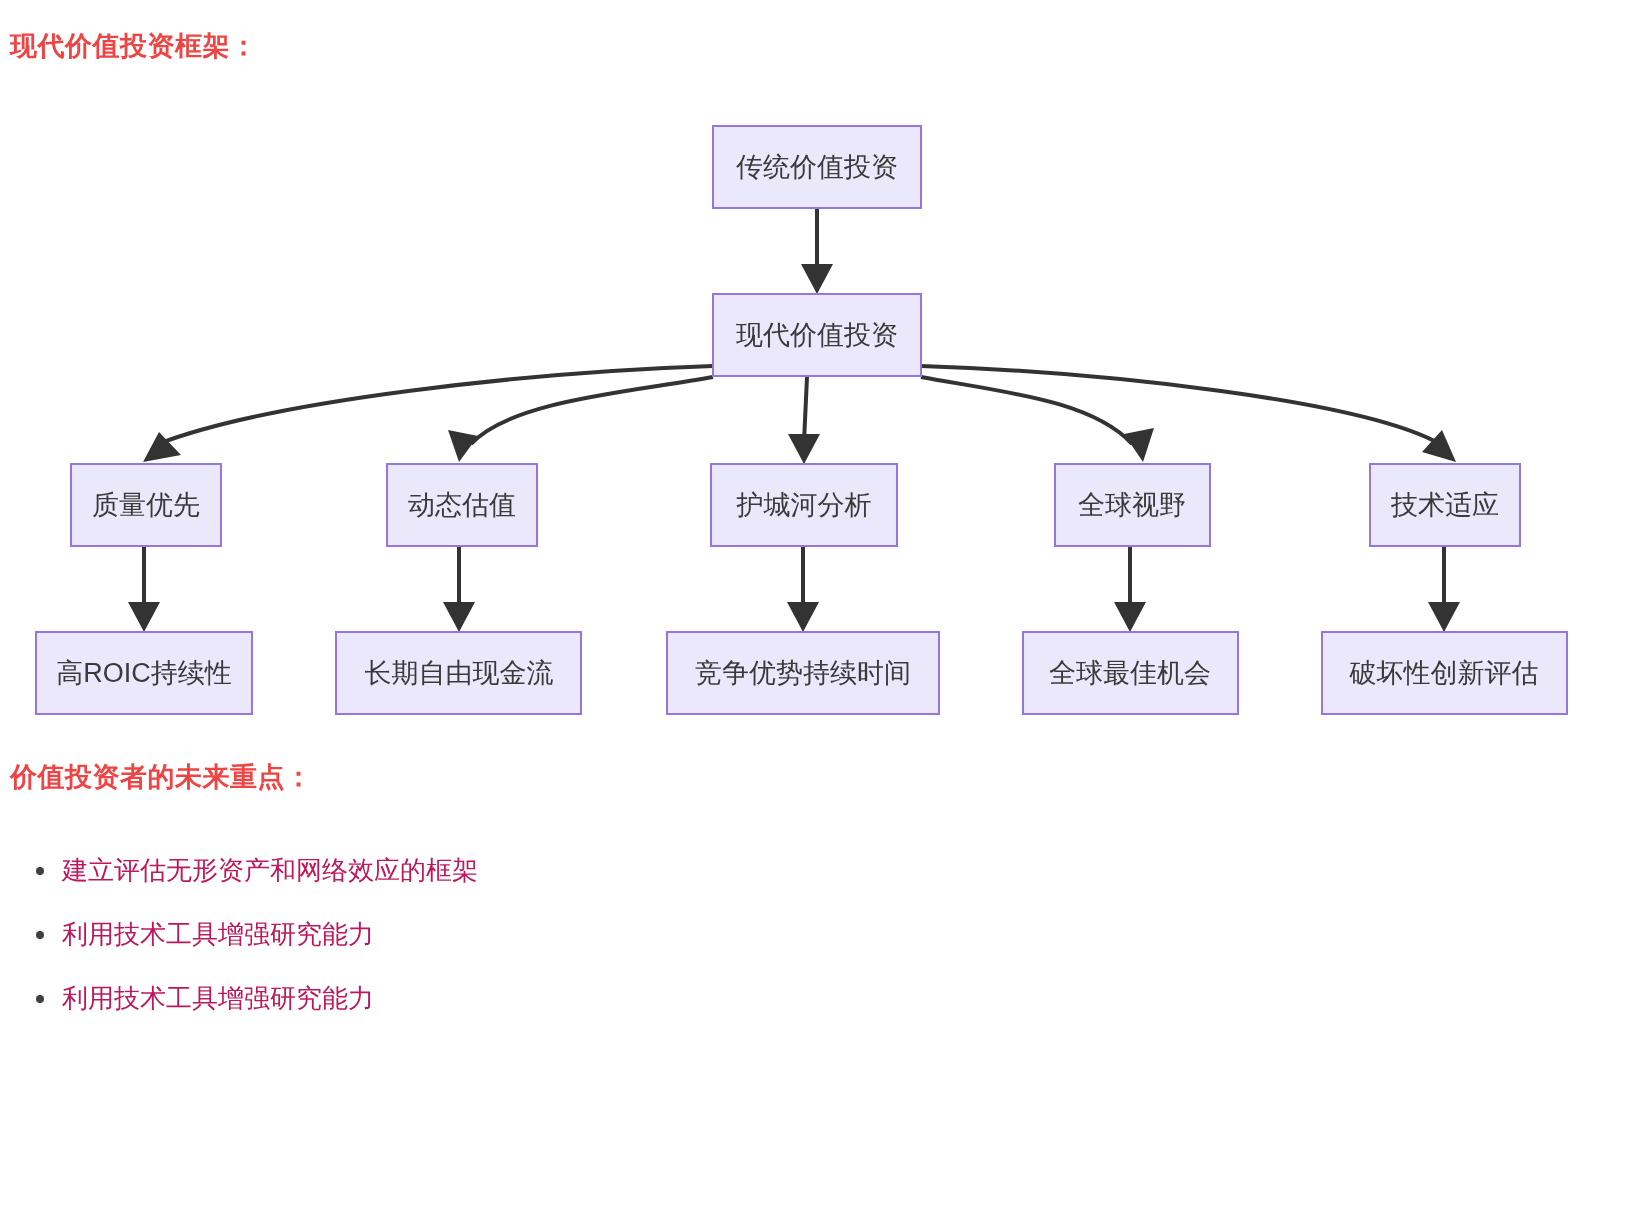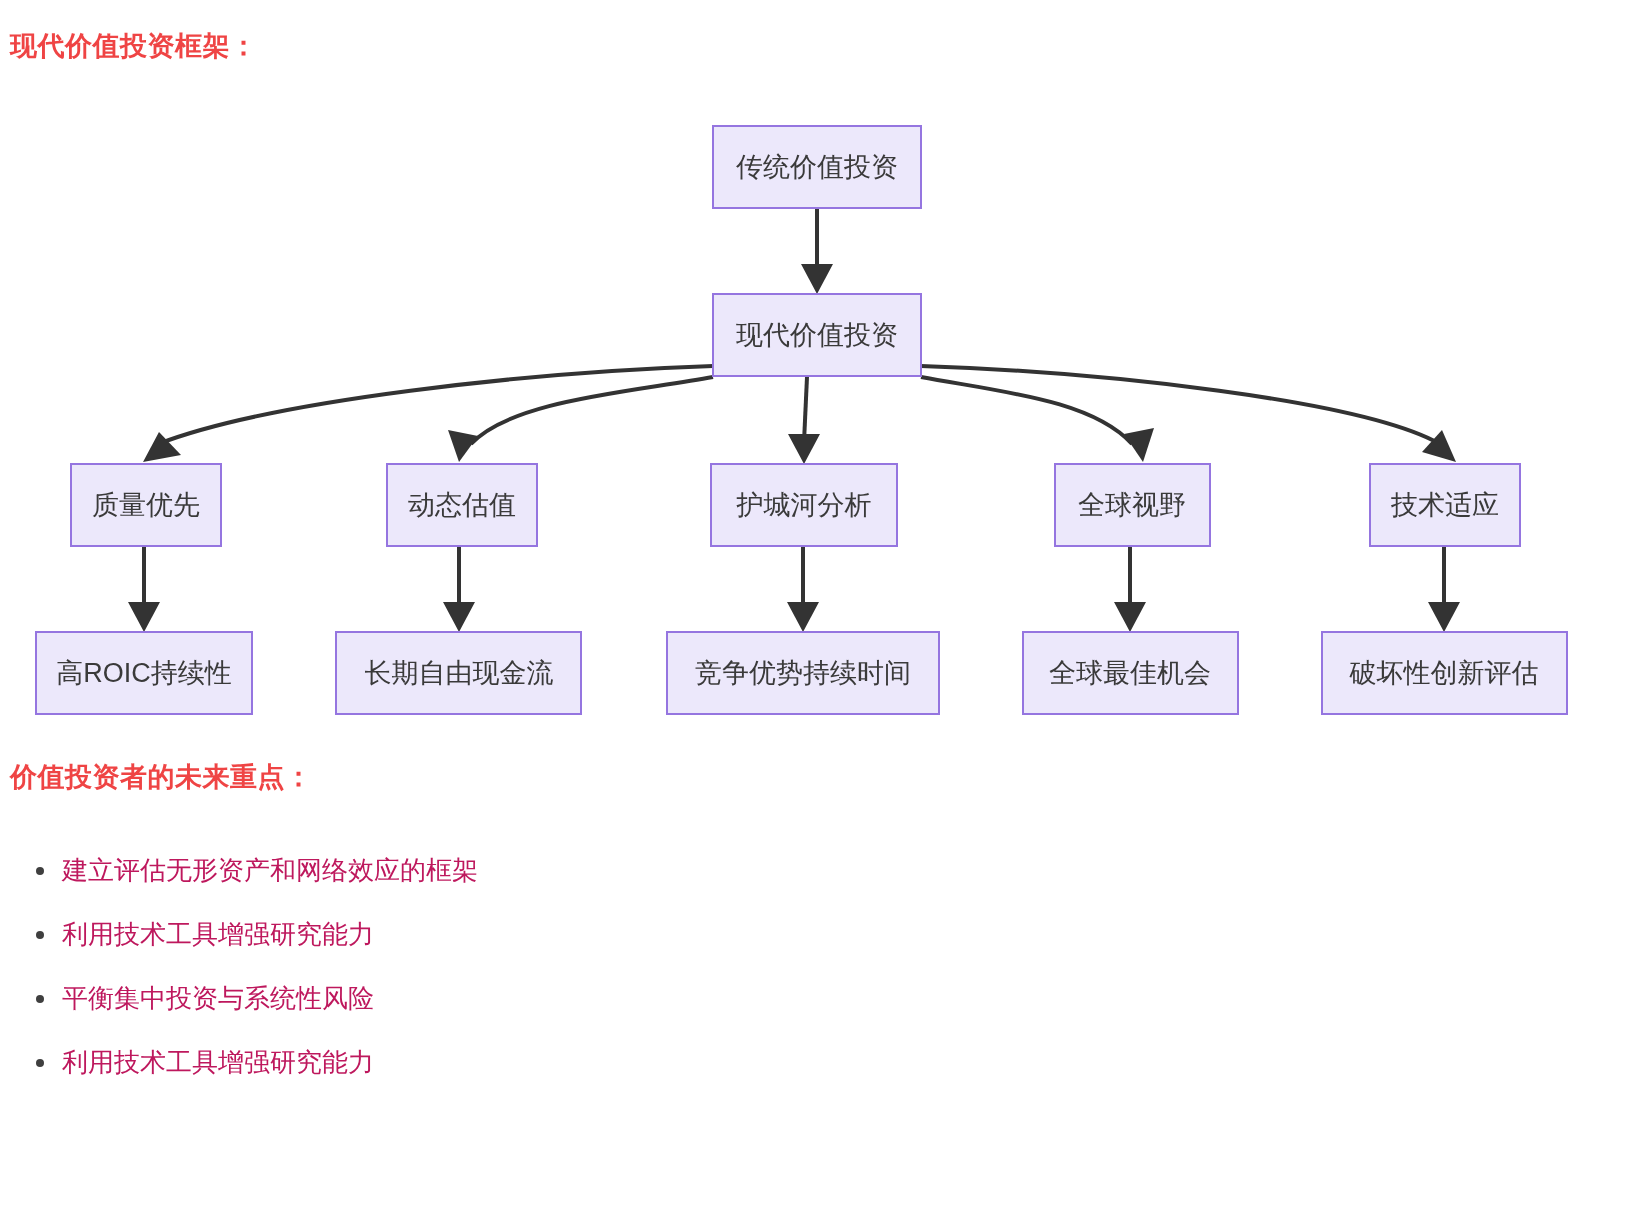--- a/index.html
+++ b/index.html
@@ -199,17 +199,16 @@
         </g>
       </g>
     </svg>
   </div>
 
   <div class="heading" id="heading-future">价值投资者的未来重点：</div>
 
   <ul class="bullet-list">
     <li class="bullet-item">建立评估无形资产和网络效应的框架</li>
     <li class="bullet-item">利用技术工具增强研究能力</li>
-    <li class="bullet-item">平衡集中投资与系统性风险</li>
     <li class="bullet-item">利用技术工具增强研究能力</li>
   </ul>
 
 </div>
 
 </body></html>

